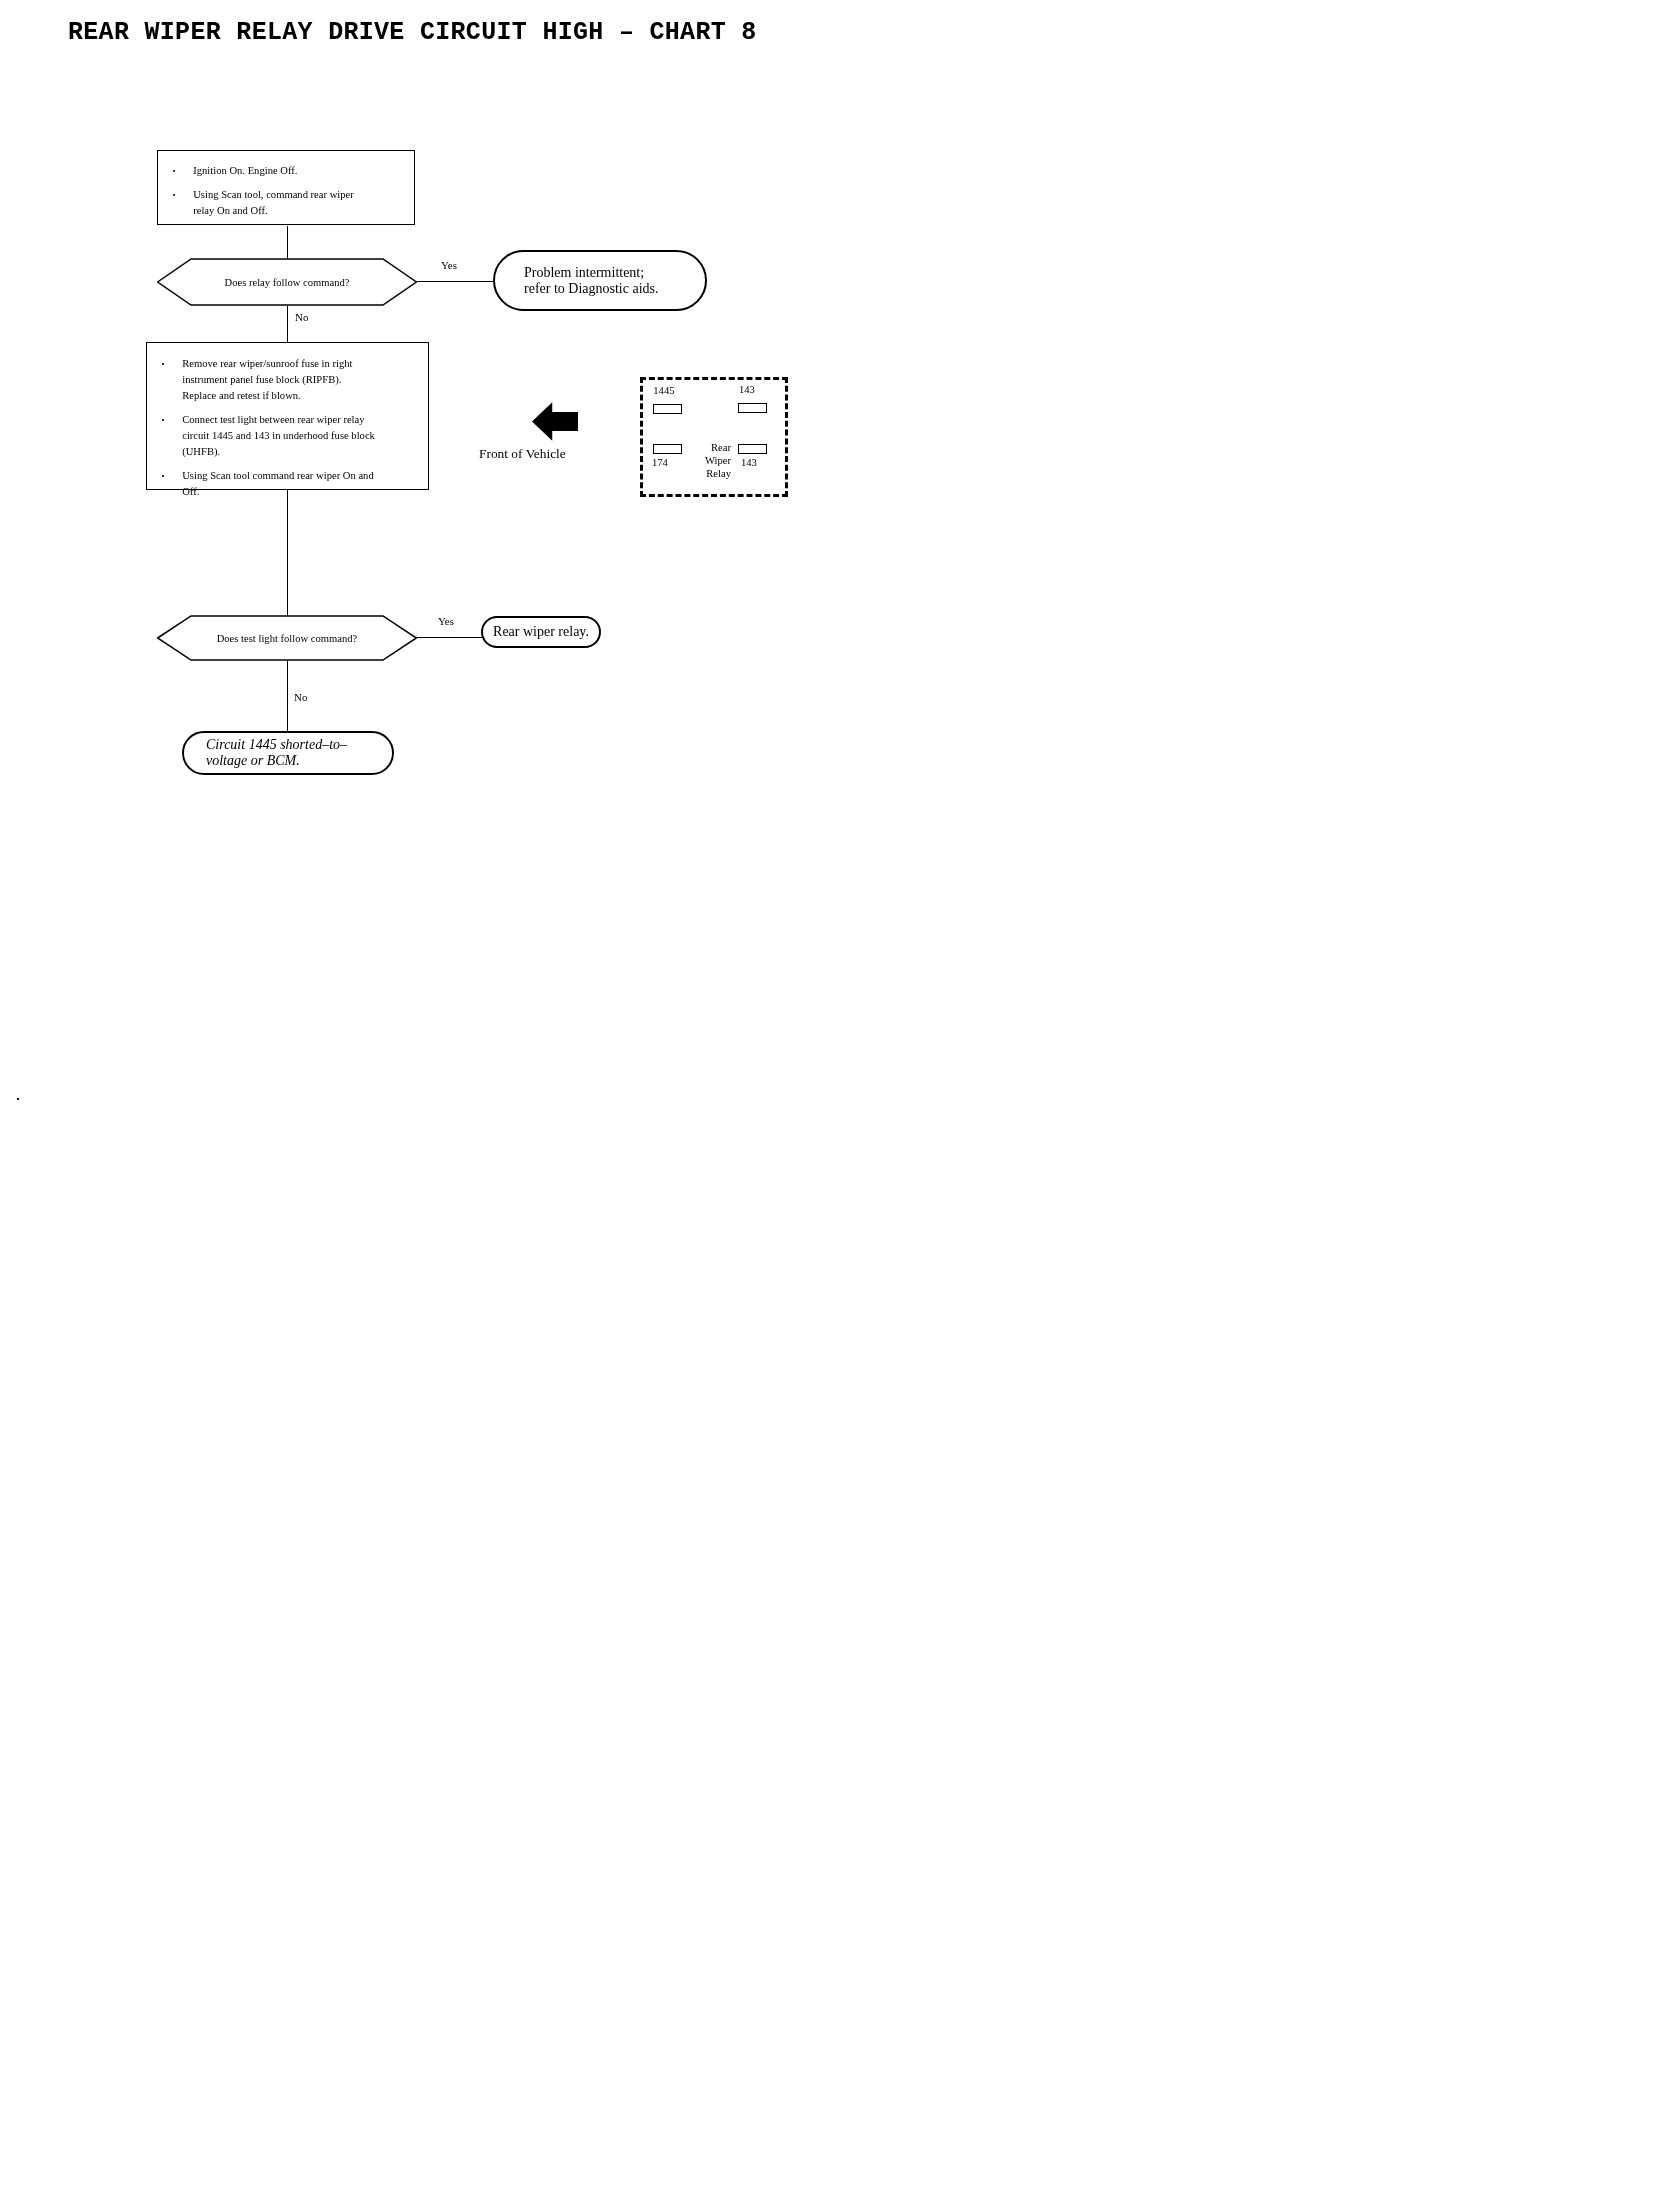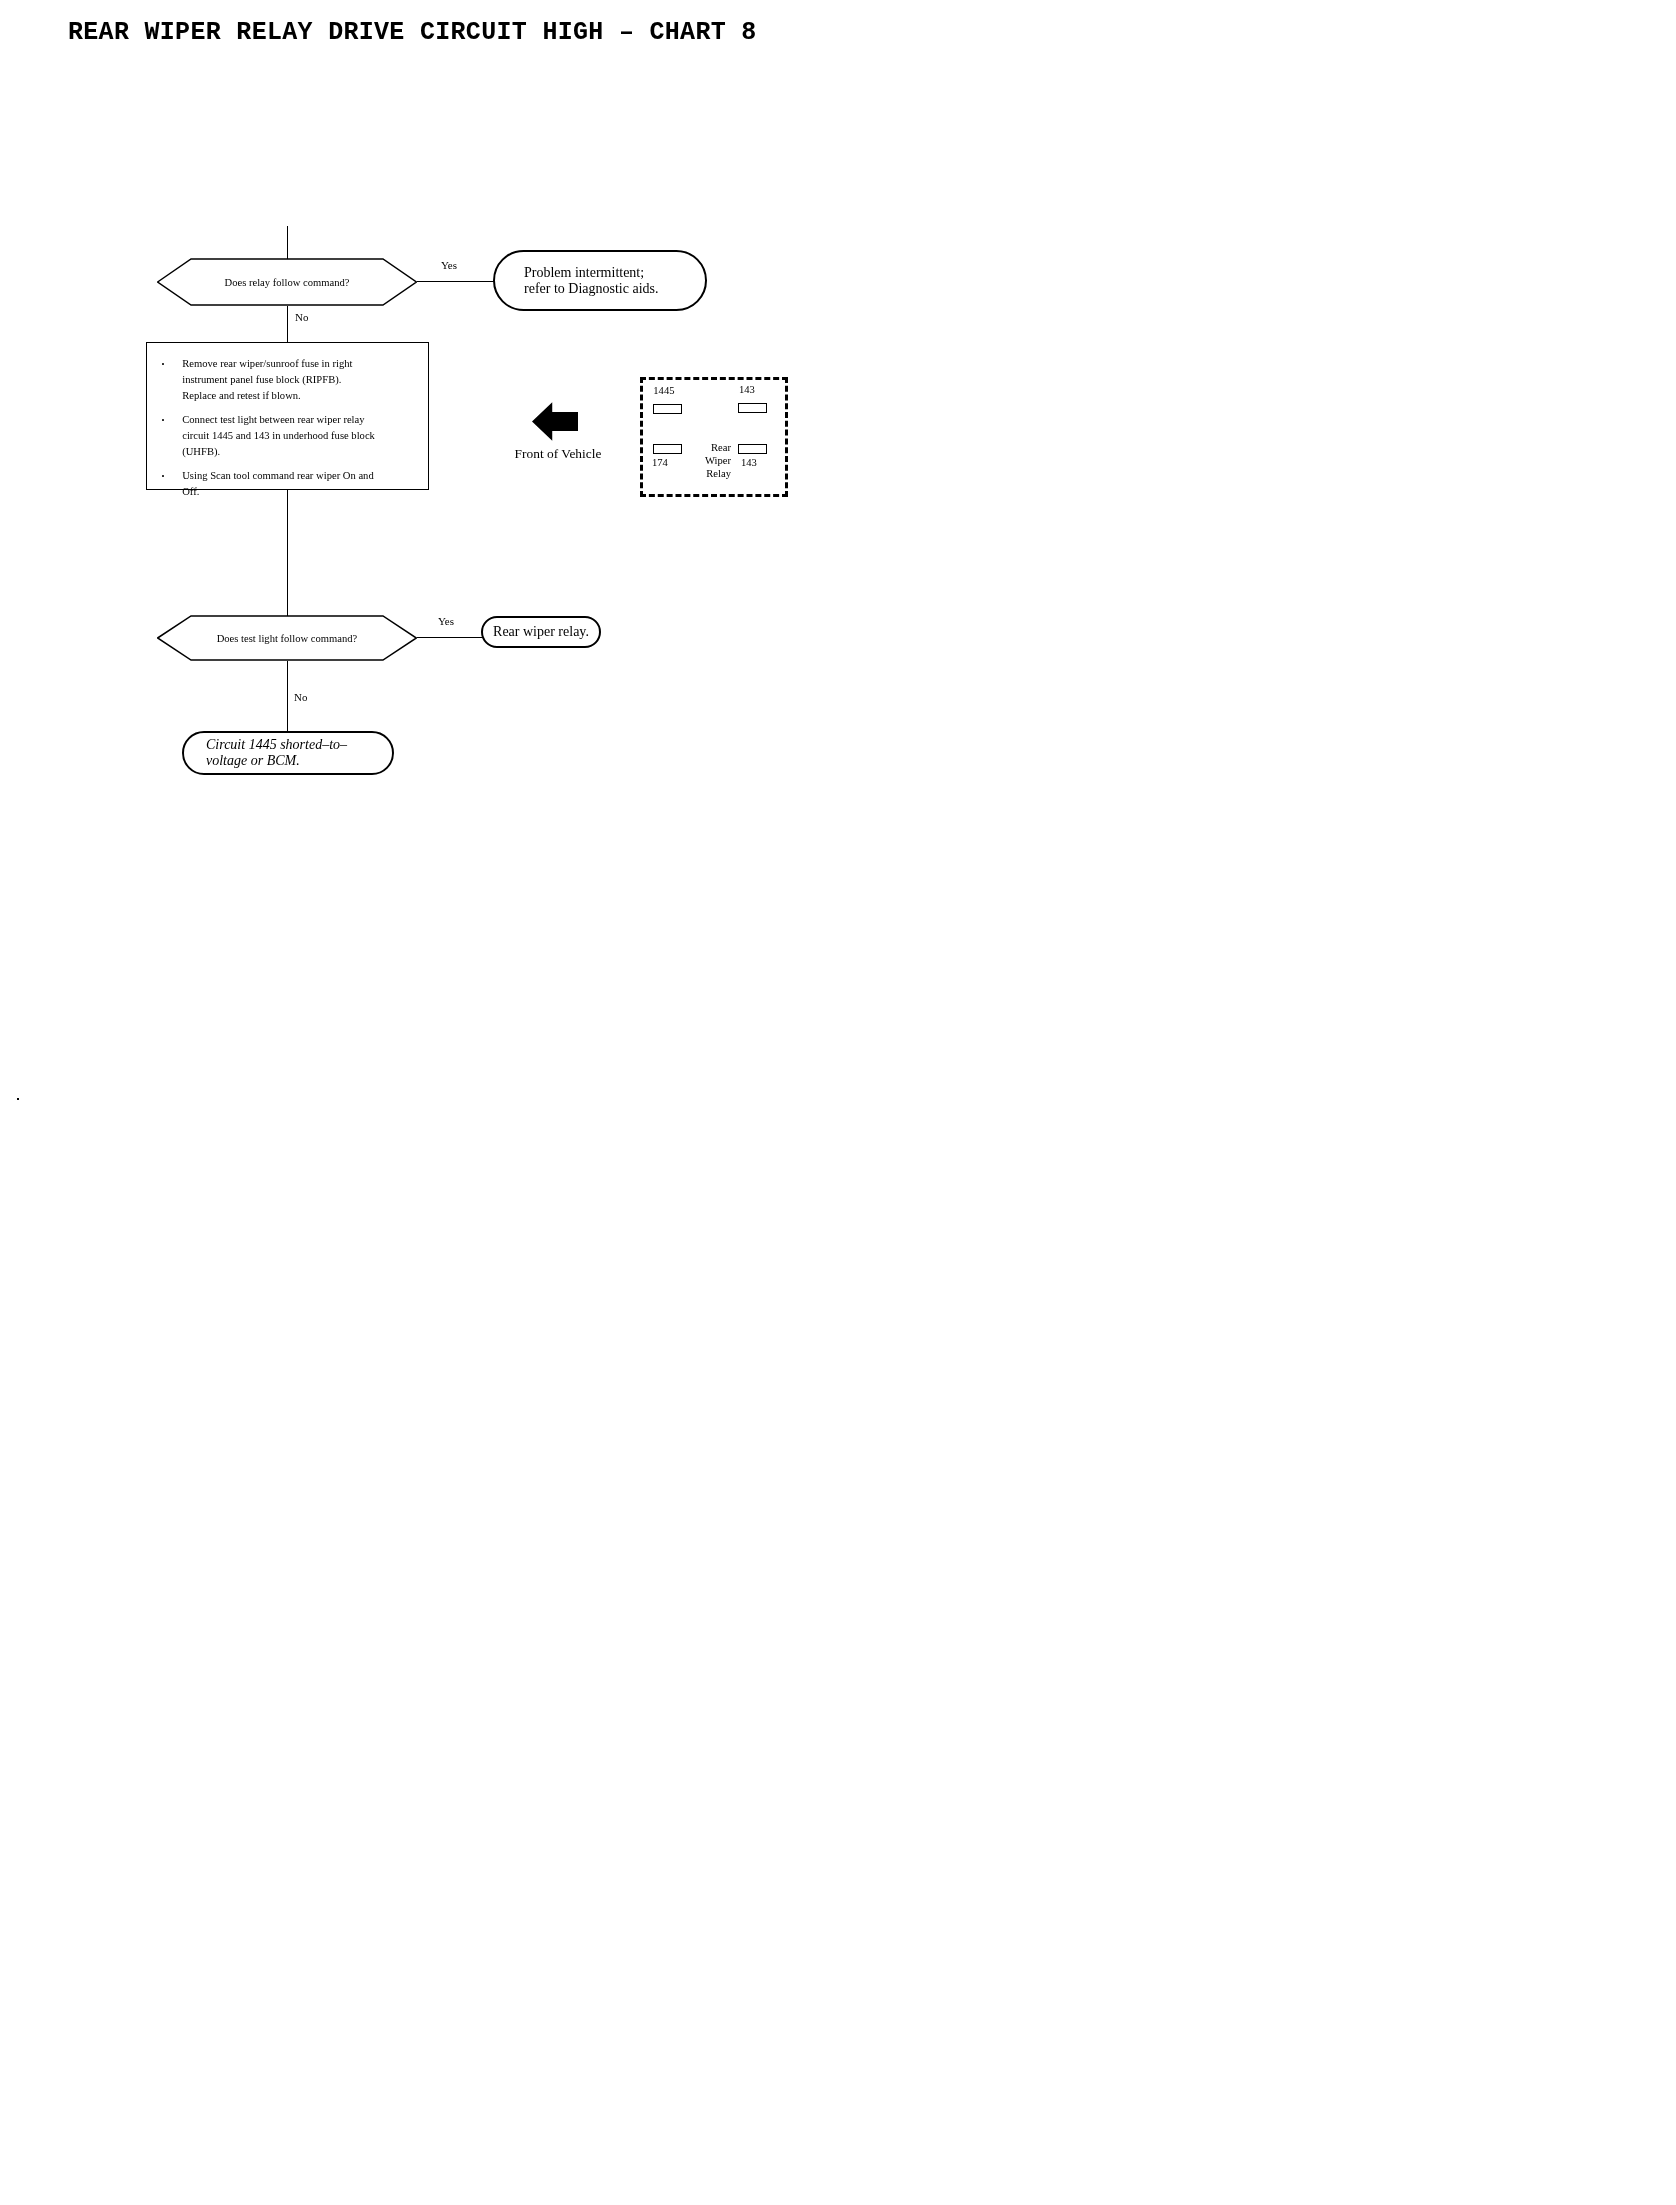--- a/index.html
+++ b/index.html
@@ -80,31 +80,41 @@
     width: 29px; height: 9.7px;
   }
   .relay-name { position: absolute; font-size: 10.6px; line-height: 12.8px; width: 39px; }
 
   .arrow-icon {
     background: #000;
     clip-path: polygon(0 50%, 44% 3%, 44% 27%, 100% 27%, 100% 73%, 44% 73%, 44% 97%);
   }
   .front-label {
     font-size: 13.4px;
-    text-align: center;
+    text-align: left;
   }
   .speck { background: #000; }
 </style>
 </head>
 <body>
 
 <div class="canvas">
 
   <div class="abs page-title" style="left:51px; top:18px;">REAR WIPER RELAY DRIVE CIRCUIT HIGH – CHART 8</div>
 
+  <div class="abs action-box" style="left:140px; top:150px; width:258px; height:75px;">
+    <div class="bullet-row">
+      <span class="bullet-marker"></span>
+      <span class="bullet-text">Ignition On. Engine Off.</span>
+    </div>
+    <div class="bullet-row">
+      <span class="bullet-marker"></span>
+      <span class="bullet-text" style="max-width:182px;">Using Scan tool, command rear wiper relay On and Off.</span>
+    </div>
+  </div>
 
   <div class="abs vline" style="left:270px; top:226px; height:33px;"></div>
 
   <div class="abs hex" style="left:140px; top:258px; width:260px; height:48px;">
     <svg viewBox="0 0 428 79" preserveAspectRatio="none">
       <polygon points="1,39.5 56,1.5 372,1.5 427,39.5 372,77.5 56,77.5" fill="#ffffff" stroke="#000000" stroke-width="2.5"></polygon>
     </svg>
     <div class="hex-label">Does relay follow command?</div>
   </div>
 

